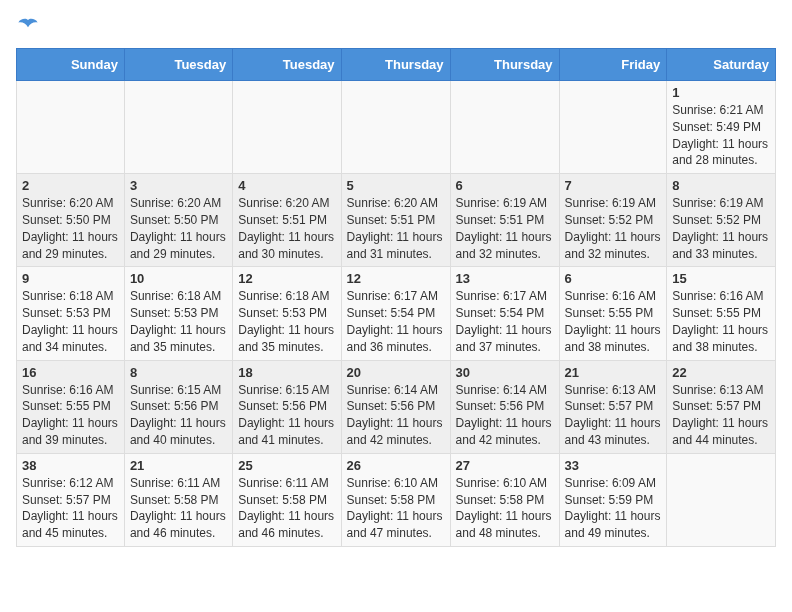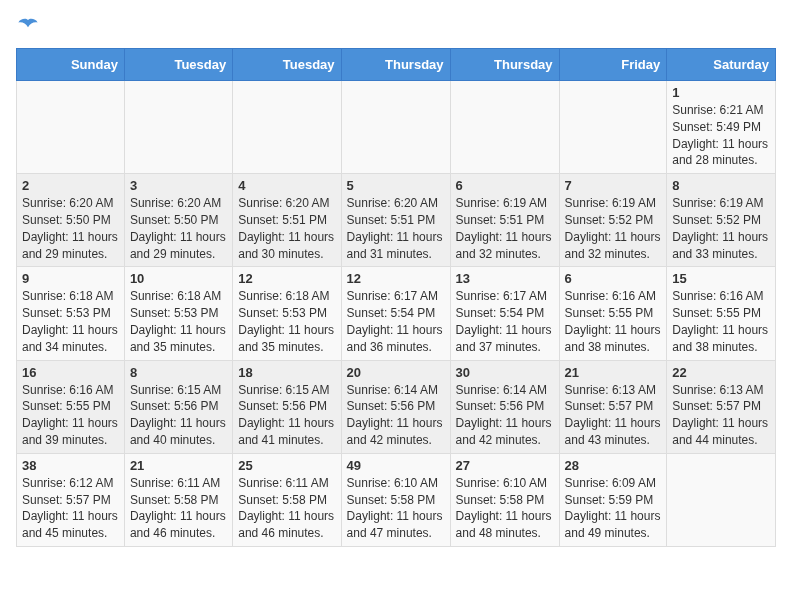--- a/index.html
+++ b/index.html
@@ -281,33 +281,33 @@
 Sunset: 5:58 PM
 Daylight: 11 hours and 46 minutes.</div>
         </td>
         <td>
           <span class="day-number">25</span>
           <div class="day-info">Sunrise: 6:11 AM
 Sunset: 5:58 PM
 Daylight: 11 hours and 46 minutes.</div>
         </td>
         <td>
-          <span class="day-number">49</span>
+          <span class="day-number">26</span>
           <div class="day-info">Sunrise: 6:10 AM
 Sunset: 5:58 PM
 Daylight: 11 hours and 47 minutes.</div>
         </td>
         <td>
           <span class="day-number">27</span>
           <div class="day-info">Sunrise: 6:10 AM
 Sunset: 5:58 PM
 Daylight: 11 hours and 48 minutes.</div>
         </td>
         <td>
-          <span class="day-number">28</span>
+          <span class="day-number">33</span>
           <div class="day-info">Sunrise: 6:09 AM
 Sunset: 5:59 PM
 Daylight: 11 hours and 49 minutes.</div>
         </td>
         <td class="empty-cell"></td>
       </tr>
     </tbody>
 </table>
 
 </body></html>

